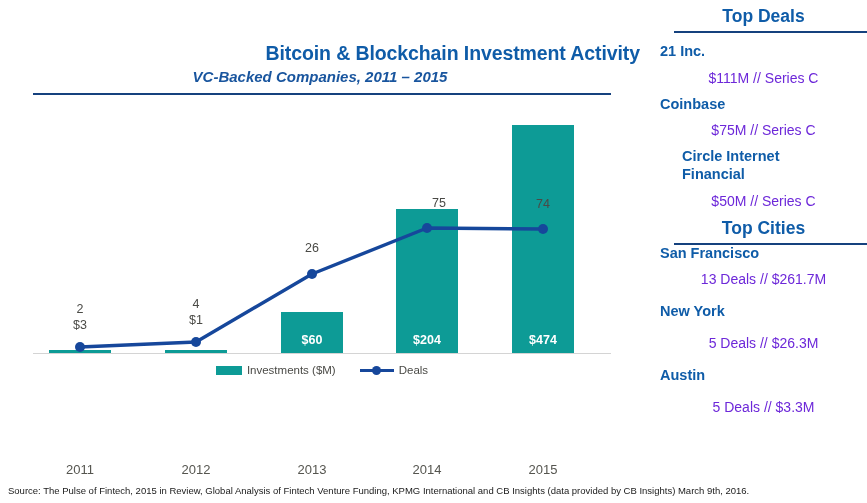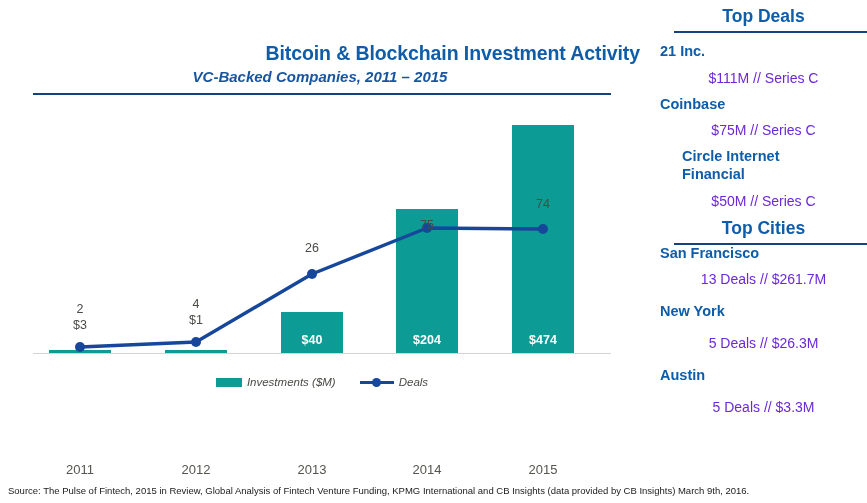--- a/index.html
+++ b/index.html
@@ -91,26 +91,25 @@
     top: 358px;
     font-size: 13px;
     color: #55554f;
     text-align: center;
     width: 62px;
   }
 
   
   #legend {
     position: absolute;
-    left: 33px; top: 373px; width: 578px; height: 18px;
+    left: 33px; top: 361px; width: 578px; height: 18px;
     display: flex;
     align-items: center;
     justify-content: center;
     gap: 24px;
-    font-style: italic;
   }
   .legend-item {
     display: flex; align-items: center; gap: 5px;
     font-size: 11.5px; color: #4a4a46;
   }
   .legend-swatch-bar {
     width: 26px; height: 9px; background: #0D9B96;
   }
   .legend-swatch-line {
     width: 34px; height: 10px; position: relative;
@@ -176,42 +175,42 @@
   <div id="plot">
     <div id="baseline"></div>
 
     <div class="bar" style="left:16px;  height:3px;">
       <span class="bar-label"></span>
     </div>
     <div class="bar" style="left:132px; height:3px;">
       <span class="bar-label"></span>
     </div>
     <div class="bar" style="left:248px; height:41px;">
-      <span class="bar-label">$40</span>
+      <span class="bar-label">$60</span>
     </div>
     <div class="bar" style="left:363px; height:144px;">
       <span class="bar-label">$204</span>
     </div>
     <div class="bar" style="left:479px; height:228px;">
       <span class="bar-label">$474</span>
     </div>
 
     <svg id="line-svg" viewBox="0 0 578 250" preserveAspectRatio="none">
       <polyline points="47,243 163,238 279,170 394,124 510,125" fill="none" stroke="#16479B" stroke-width="3.4" stroke-linejoin="round" stroke-linecap="round"></polyline>
       <circle cx="47" cy="243" r="5" fill="#16479B"></circle>
       <circle cx="163" cy="238" r="5" fill="#16479B"></circle>
       <circle cx="279" cy="170" r="5" fill="#16479B"></circle>
       <circle cx="394" cy="124" r="5" fill="#16479B"></circle>
       <circle cx="510" cy="125" r="5" fill="#16479B"></circle>
     </svg>
 
     <div class="deal-label" style="left:25px;  top:198px;">2</div>
     <div class="deal-label" style="left:141px; top:193px;">4</div>
     <div class="deal-label" style="left:257px; top:137px;">26</div>
-    <div class="deal-label" style="left:372px; top:92px;margin-top:22px;">75</div>
+    <div class="deal-label" style="left:384px; top:92px;">75</div>
     <div class="deal-label" style="left:488px; top:93px;">74</div>
 
     <div class="inv-label-out" style="left:25px;  top:214px;">$3</div>
     <div class="inv-label-out" style="left:141px; top:209px;">$1</div>
 
     <div class="cat-label" style="left:16px;">2011</div>
     <div class="cat-label" style="left:132px;">2012</div>
     <div class="cat-label" style="left:248px;">2013</div>
     <div class="cat-label" style="left:363px;">2014</div>
     <div class="cat-label" style="left:479px;">2015</div>

